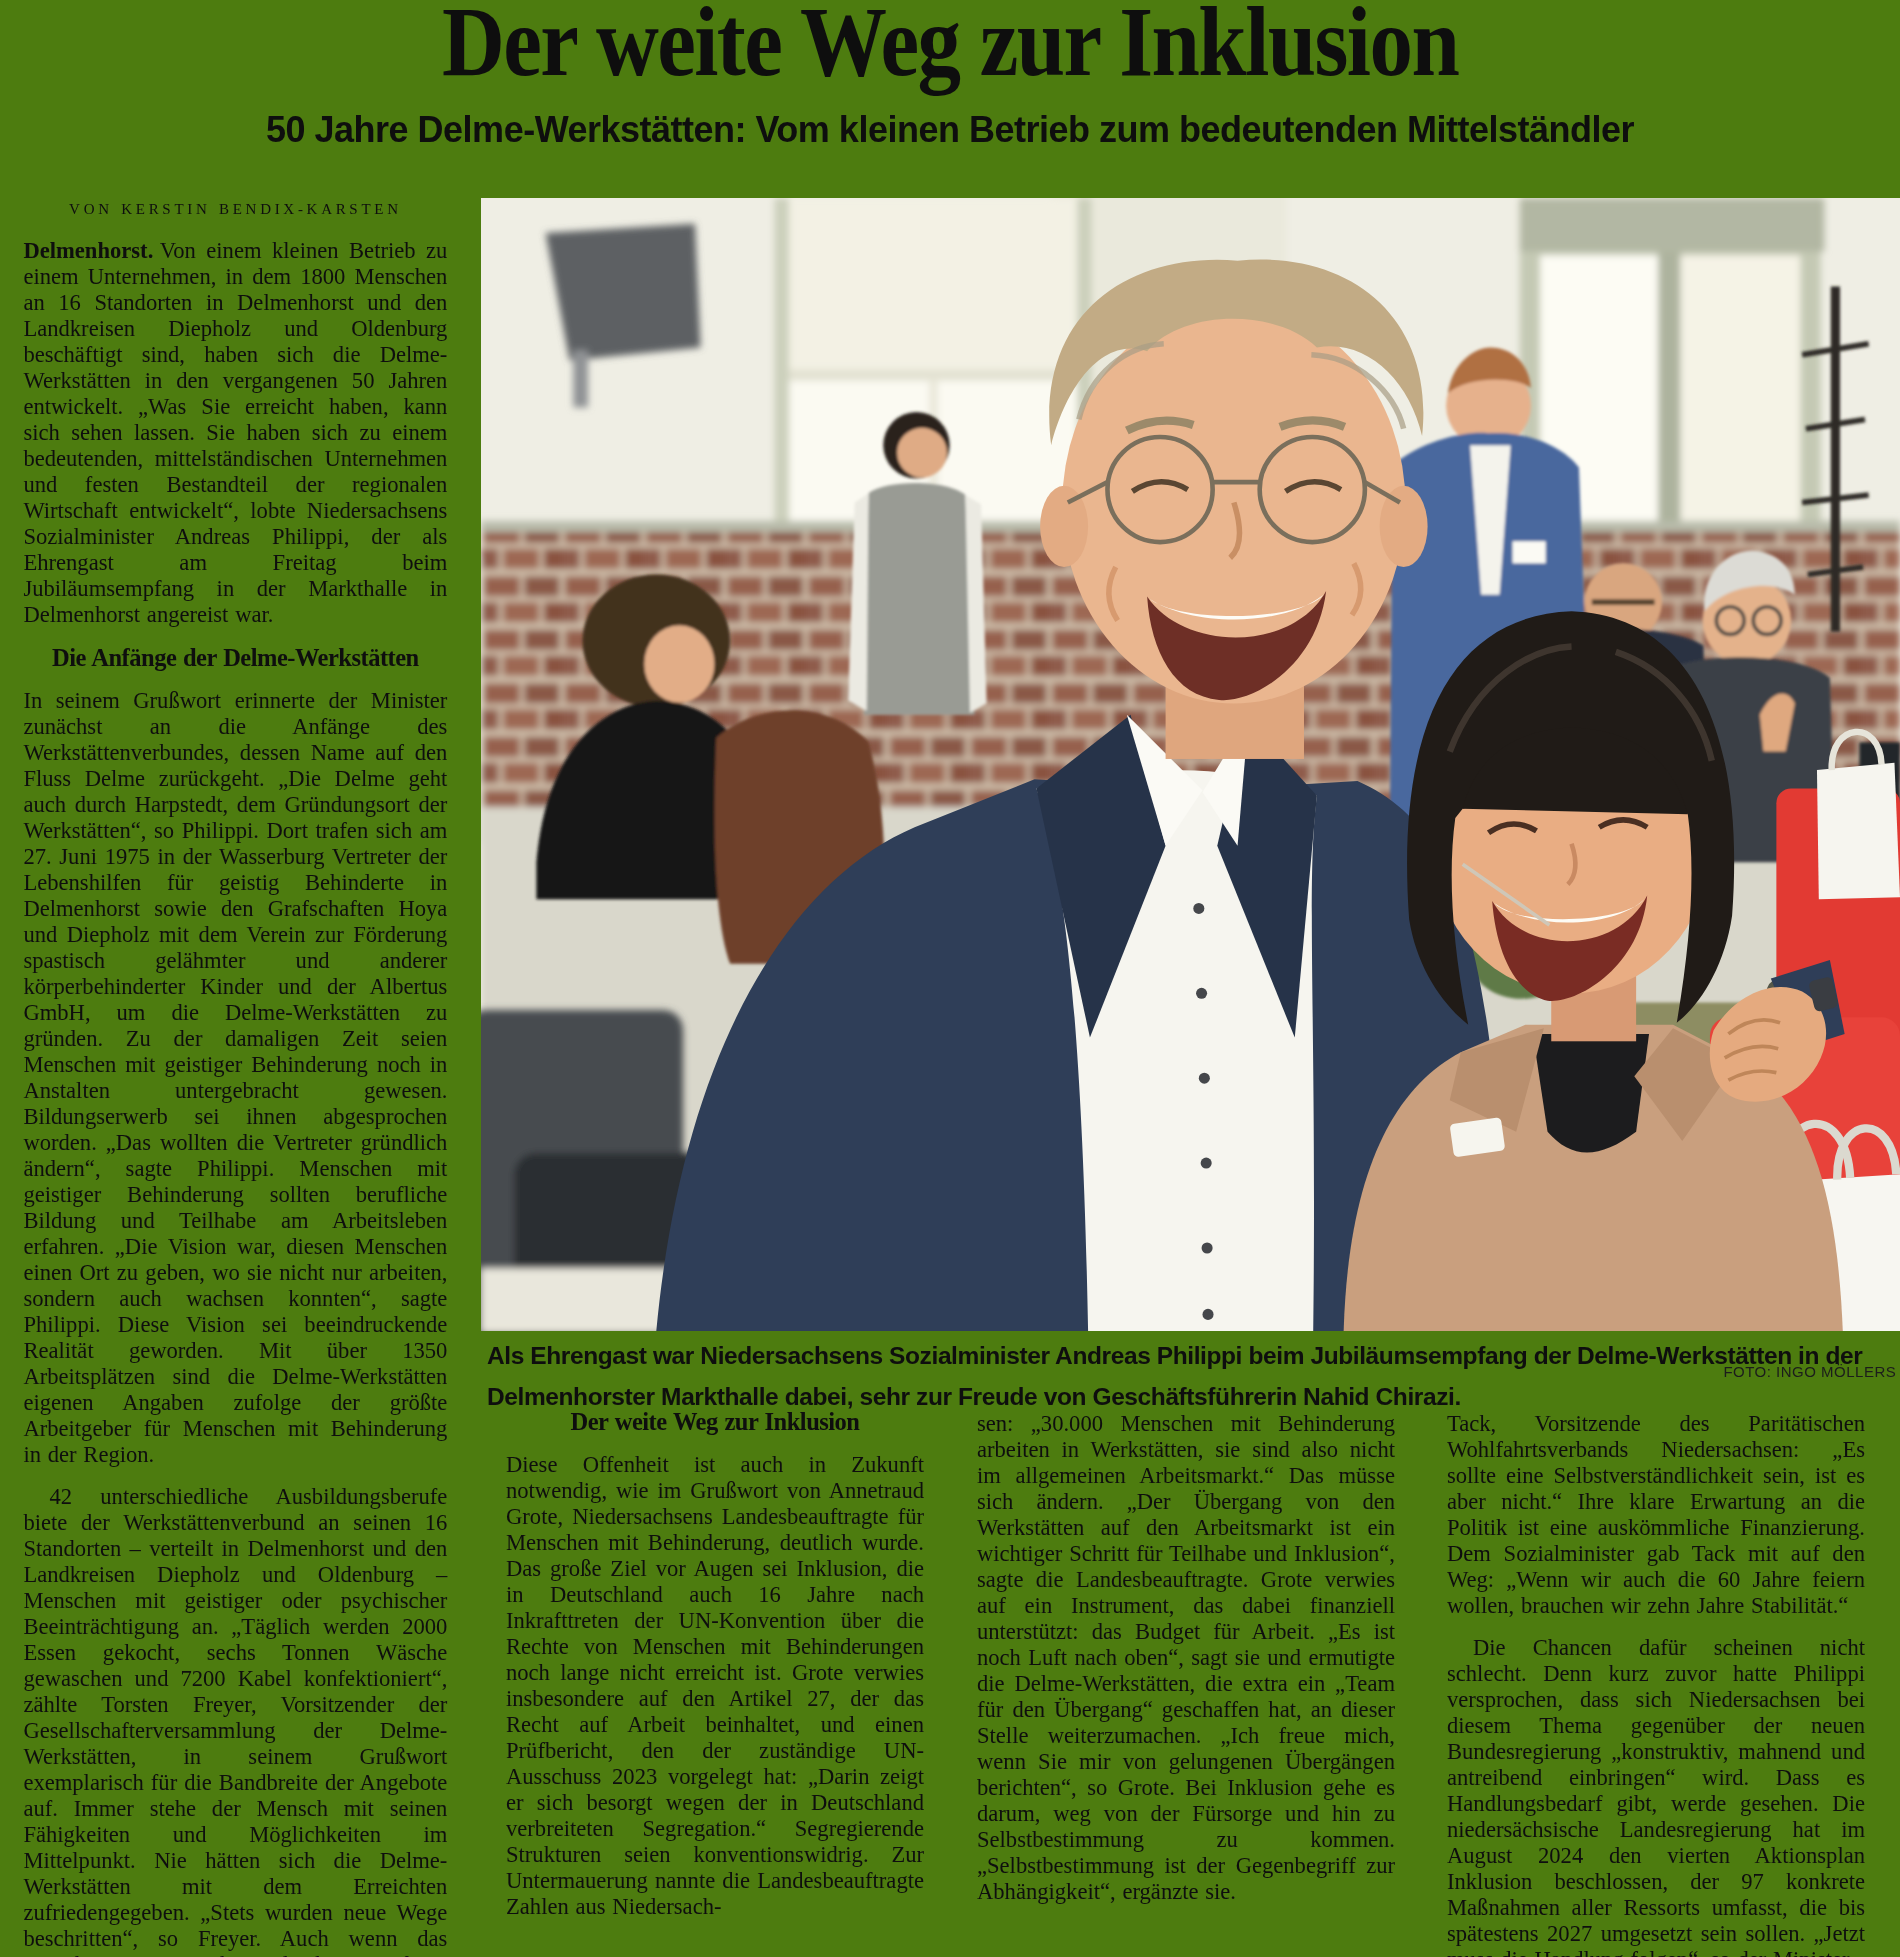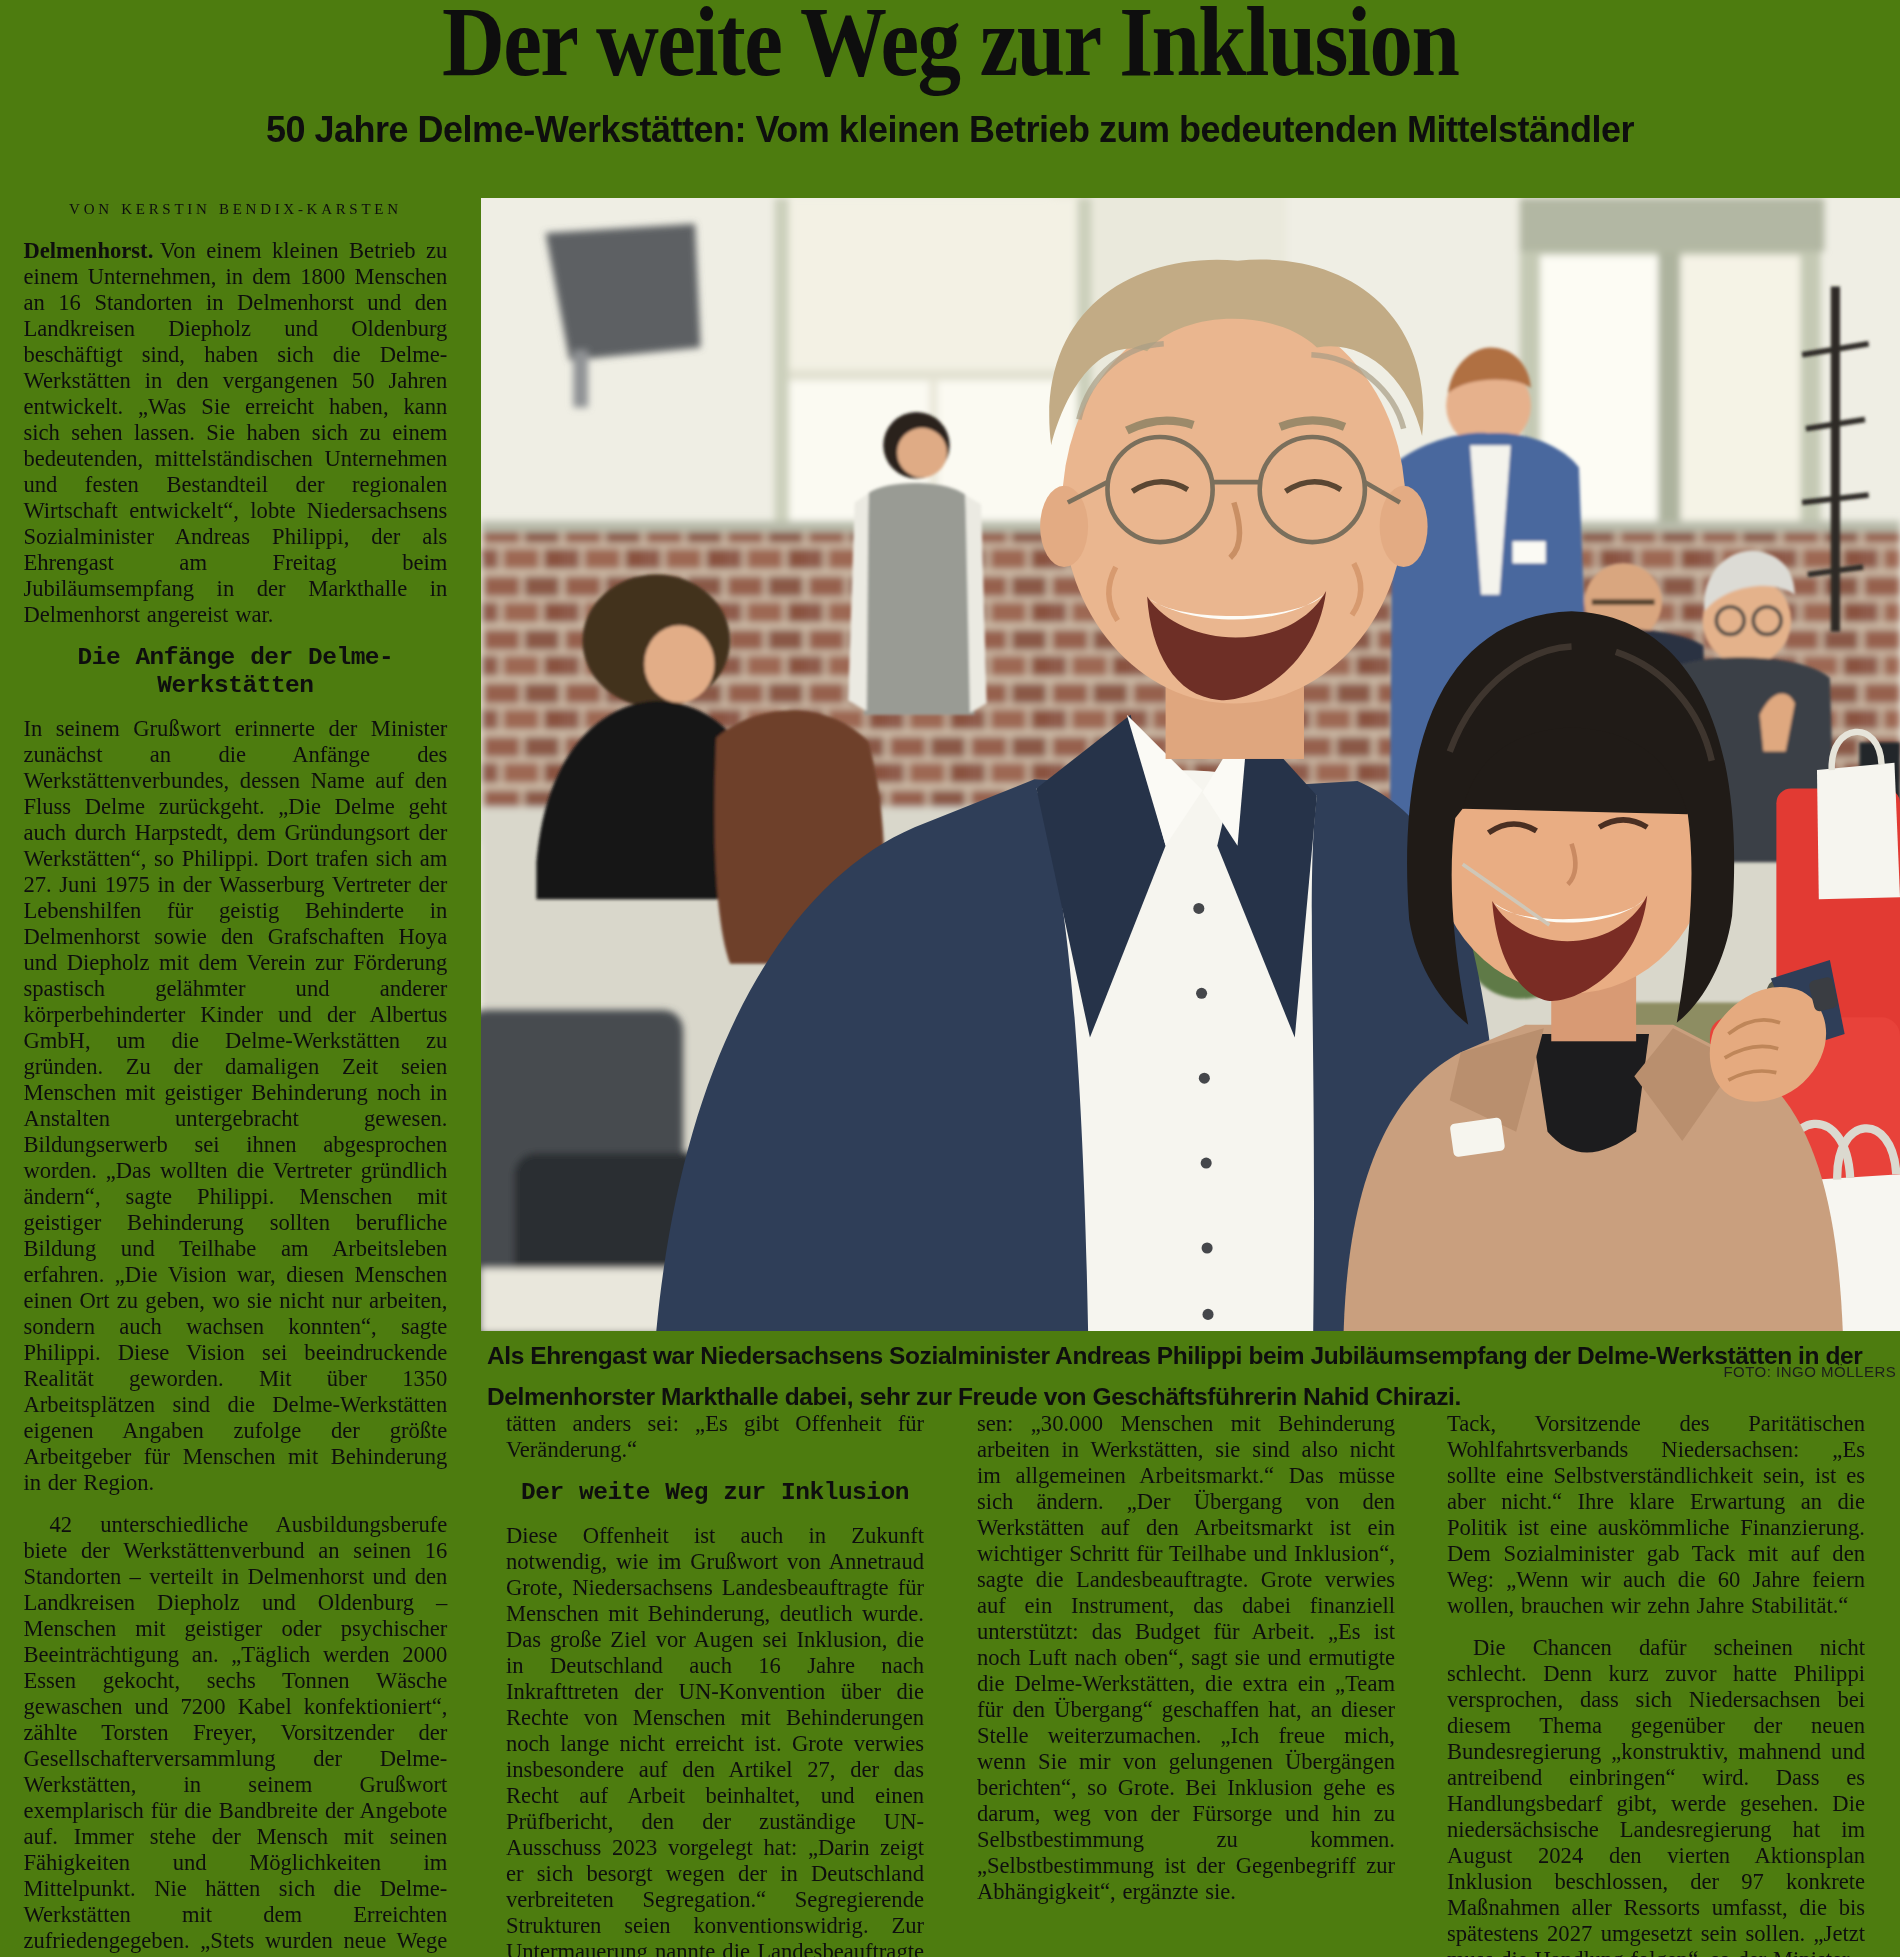--- a/index.html
+++ b/index.html
@@ -40,21 +40,21 @@
     text-align:justify;
     font-size:22.6px;
     line-height:26px;
     word-spacing:1.1px;
     overflow:hidden;
   }
   .col p{margin:16px;padding:0;}
   .col p.indent{text-indent:26px;}
   .lead-loc{font-weight:700;margin-right:6.5px;}
   .crosshead{
-    font-family:Liberation Mono, monospace;
+    font-family:Liberation Serif, serif;
     font-weight:700;
     font-size:24.5px;
     letter-spacing:-0.5px;
     text-align:center;
     margin:13px 0 9.2px 0;
     line-height:28px;
   }
   #col1{left:7.4px;top:196px;width:456px;height:1762px;}
   .byline{
     text-align:center;
@@ -316,21 +316,20 @@
       </g>
     </svg>
   </div>
 
   <div class="caption">
     <span>Als Ehrengast war Niedersachsens Sozialminister Andreas Philippi beim Jubiläumsempfang der Delme-Werkstätten in der Delmenhorster Markthalle dabei, sehr zur Freude von Geschäftsführerin Nahid Chirazi.</span>
     <span class="credit">FOTO: INGO MÖLLERS</span>
   </div>
 
   <div id="col2" class="col">
-    <p>tätten anders sei: „Es gibt Offenheit für Veränderung.“</p>
     <div class="crosshead">Der weite Weg zur Inklusion</div>
     <p>Diese Offenheit ist auch in Zukunft notwendig, wie im Grußwort von Annetraud Grote, Niedersachsens Landesbeauftragte für Menschen mit Behinderung, deutlich wurde. Das große Ziel vor Augen sei Inklusion, die in Deutschland auch 16 Jahre nach Inkrafttreten der UN-Konvention über die Rechte von Menschen mit Behinderungen noch lange nicht erreicht ist. Grote verwies insbesondere auf den Artikel 27, der das Recht auf Arbeit beinhaltet, und einen Prüfbericht, den der zuständige UN-Ausschuss 2023 vorgelegt hat: „Darin zeigt er sich besorgt wegen der in Deutschland verbreiteten Segregation.“ Segregierende Strukturen seien konventionswidrig. Zur Untermauerung nannte die Landesbeauftragte Zahlen aus Niedersach-</p>
   </div>
 
   <div id="col3" class="col">
     <p>sen: „30.000 Menschen mit Behinderung arbeiten in Werkstätten, sie sind also nicht im allgemeinen Arbeitsmarkt.“ Das müsse sich ändern. „Der Übergang von den Werkstätten auf den Arbeitsmarkt ist ein wichtiger Schritt für Teilhabe und Inklusion“, sagte die Landesbeauftragte. Grote verwies auf ein Instrument, das dabei finanziell unterstützt: das Budget für Arbeit. „Es ist noch Luft nach oben“, sagt sie und ermutigte die Delme-Werkstätten, die extra ein „Team für den Übergang“ geschaffen hat, an dieser Stelle weiterzumachen. „Ich freue mich, wenn Sie mir von gelungenen Übergängen berichten“, so Grote. Bei Inklusion gehe es darum, weg von der Fürsorge und hin zu Selbstbestimmung zu kommen. „Selbstbestimmung ist der Gegenbegriff zur Abhängigkeit“, ergänzte sie.</p>
   </div>
 
   <div id="col4" class="col">
     <p>Tack, Vorsitzende des Paritätischen Wohlfahrtsverbands Niedersachsen: „Es sollte eine Selbstverständlichkeit sein, ist es aber nicht.“ Ihre klare Erwartung an die Politik ist eine auskömmliche Finanzierung. Dem Sozialminister gab Tack mit auf den Weg: „Wenn wir auch die 60 Jahre feiern wollen, brauchen wir zehn Jahre Stabilität.“</p>

